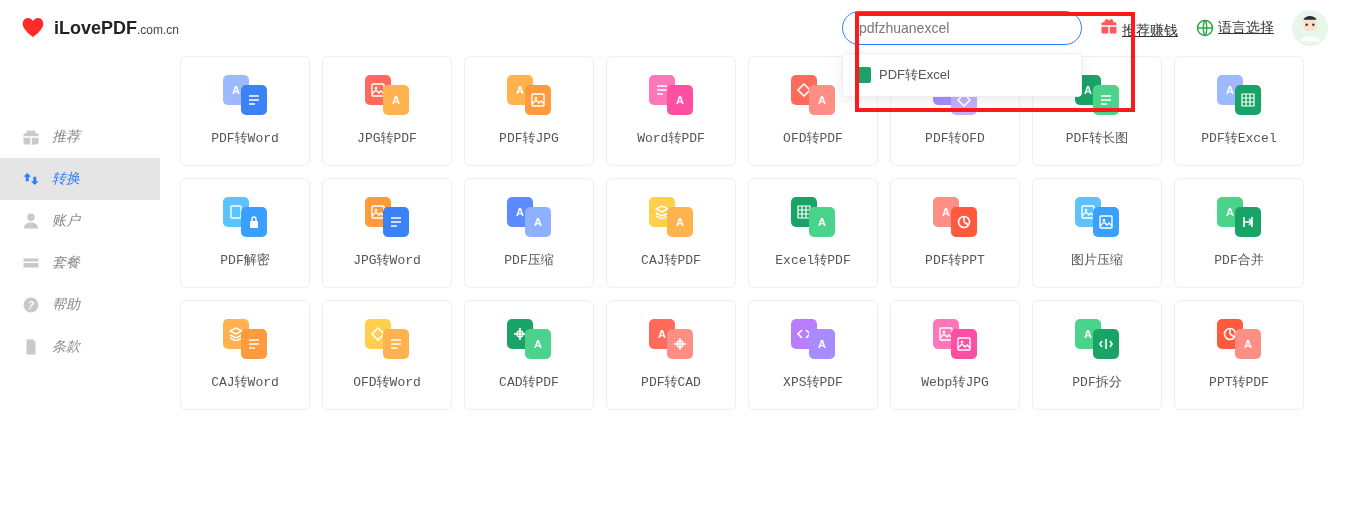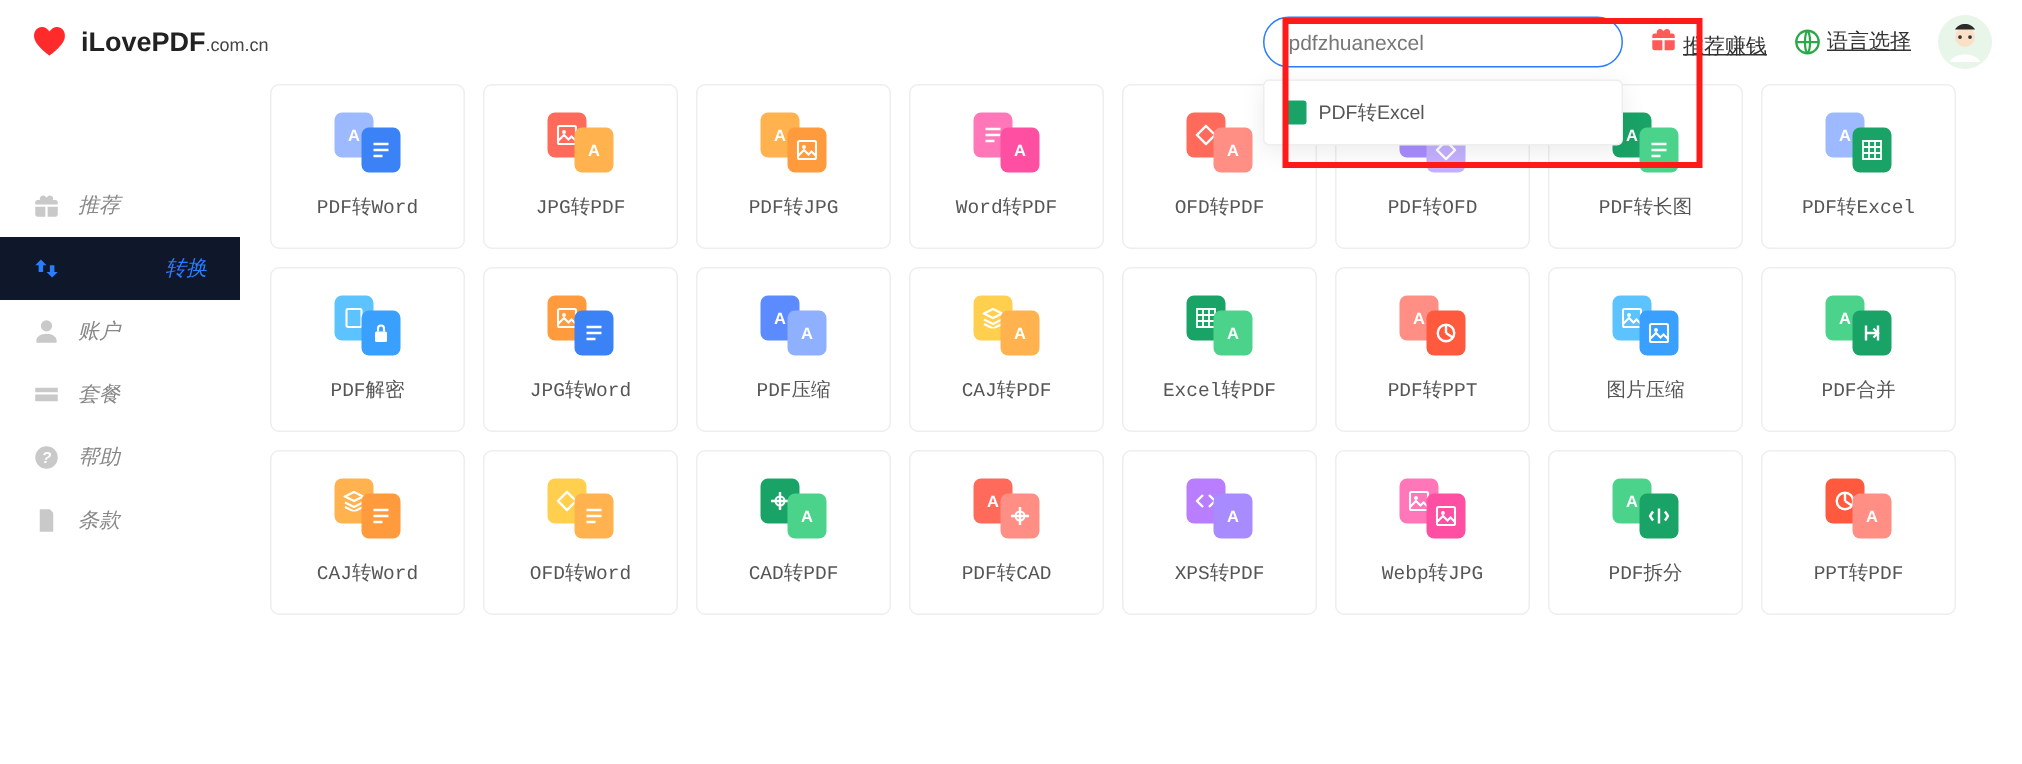--- a/index.html
+++ b/index.html
@@ -113,23 +113,22 @@
   .side-item {
     display: flex; align-items: center;
     gap: 12px;
     padding: 12px 22px;
     color: #888;
     cursor: pointer;
     font-size: 14px;
     font-style: italic;
   }
   .side-item.active {
-    background: #0f172a;
+    background: #e5e5e5;
     color: #2a7dff;
-    justify-content: space-between;
   }
   .side-icon { width: 18px; height: 18px; display: flex; align-items: center; justify-content: center; }
   .side-icon svg { width: 100%; height: 100%; }
 
   .main {
     flex: 1;
     padding: 0 10px 20px 20px;
   }
   .section-title {
     font-weight: bold;

